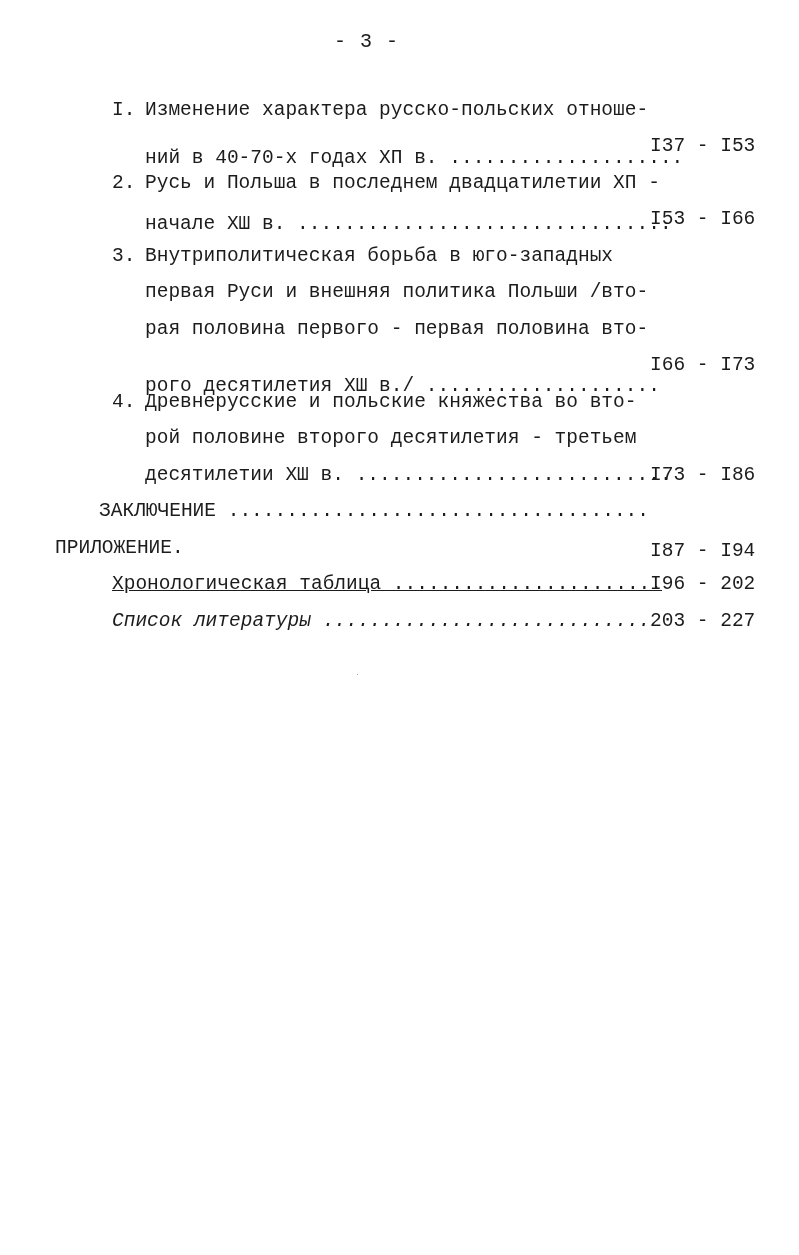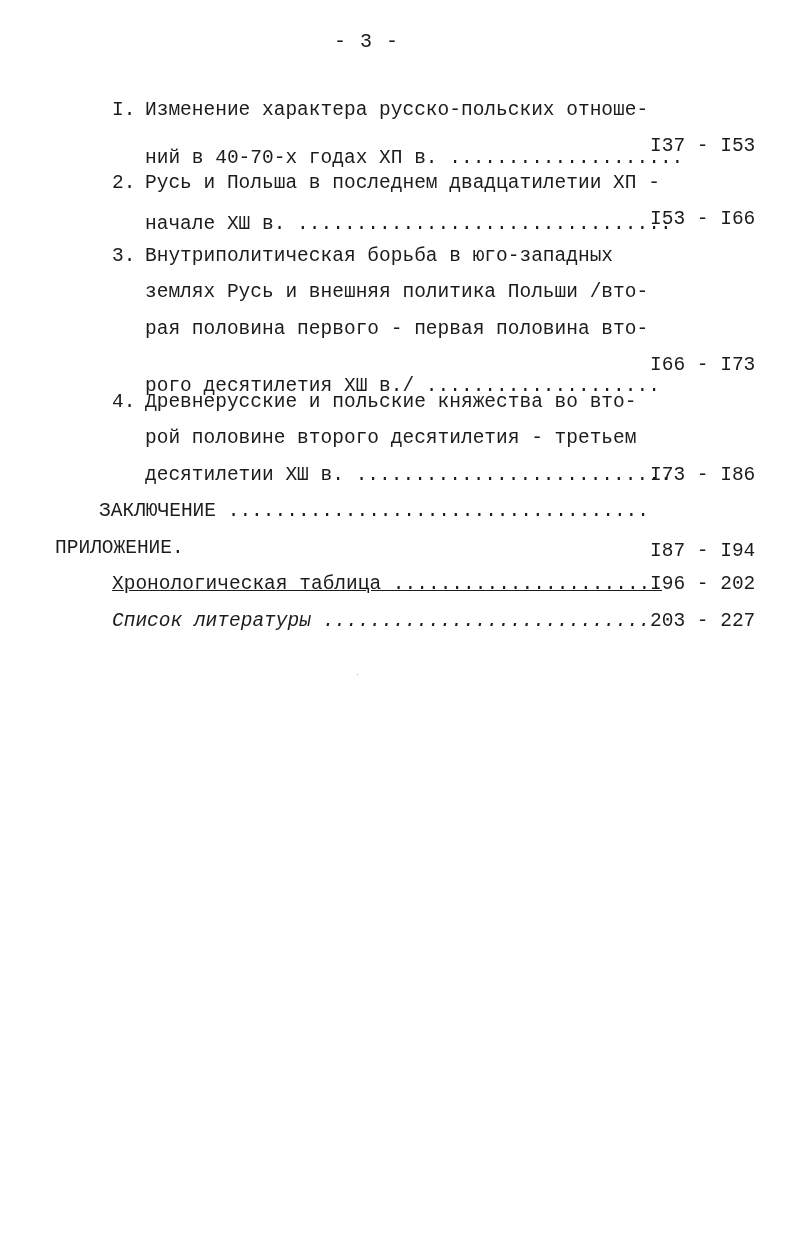--- a/index.html
+++ b/index.html
@@ -41,21 +41,21 @@
   <div>
     <span class="line" style="left:112px; top:171px;">2.</span>
     <span class="line" style="left:145px; top:171px;">Русь и Польша в последнем двадцатилетии XП -</span>
     <span class="line" style="left:145px; top:212px;">начале XШ в. ................................</span>
     <span class="pages" style="top:207px;">I53 - I66</span>
   </div>
 
   <div>
     <span class="line" style="left:112px; top:244px;">3.</span>
     <span class="line" style="left:145px; top:244px;">Внутриполитическая борьба в юго-западных</span>
-    <span class="line" style="left:145px; top:280px;">землях Русь и внешняя политика Польши /вто-</span>
+    <span class="line" style="left:145px; top:280px;">первая Руси и внешняя политика Польши /вто-</span>
     <span class="line" style="left:145px; top:317px;">рая половина первого - первая половина вто-</span>
     <span class="line" style="left:145px; top:374px;text-align:center;">рого десятилетия XШ в./ ....................</span>
     <span class="pages" style="top:353px;">I66 - I73</span>
   </div>
 
   <div>
     <span class="line" style="left:112px; top:390px;">4.</span>
     <span class="line" style="left:145px; top:390px;">Древнерусские и польские княжества во вто-</span>
     <span class="line" style="left:145px; top:426px;">рой половине второго десятилетия - третьем</span>
     <span class="line" style="left:145px; top:463px;">десятилетии XШ в. ...........................</span>

